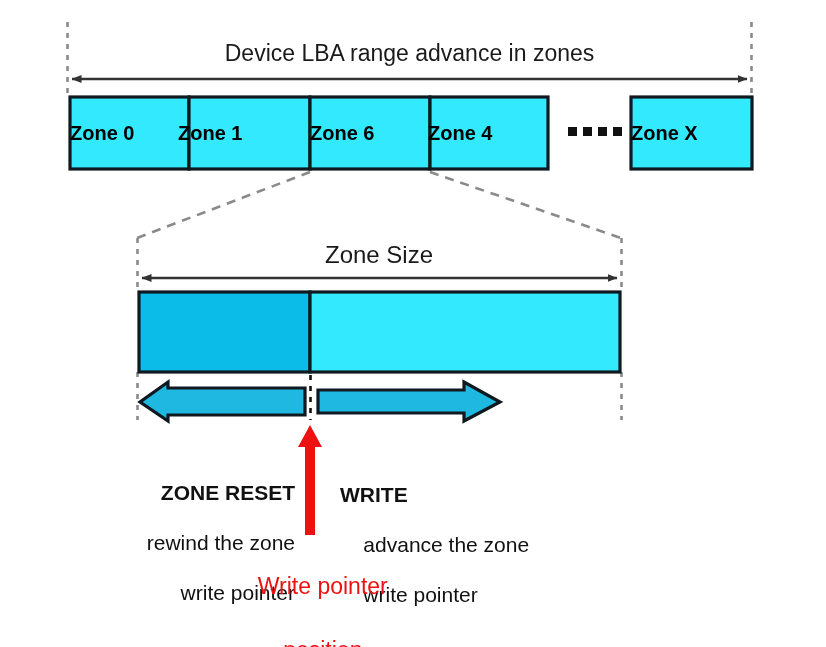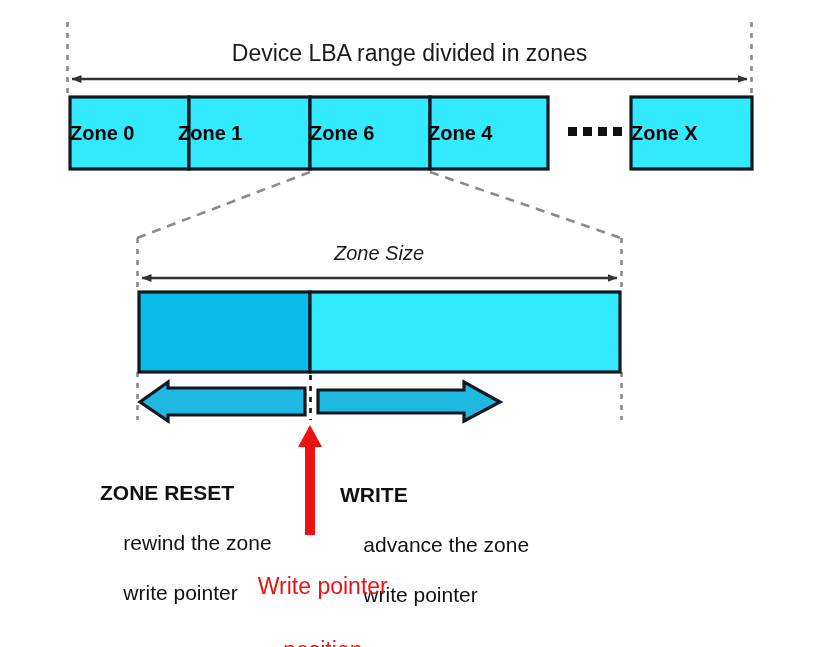--- a/index.html
+++ b/index.html
@@ -50,40 +50,39 @@
     color: #000000;
     top: 123px;
   }
 
   
   .zonesize-caption {
     left: 137px;
     top: 243px;
     width: 484px;
     text-align: center;
-    font-size: 20px;
+    font-size: 24px;
     color: #1a1a1a;
-    font-style: italic;
   }
 
   
   .desc {
     font-size: 21px;
     color: #111111;
     line-height: 25px;
   }
   .desc .hdr {
     font-weight: bold;
     display: block;
   }
   .desc-left {
     left: 100px;
     top: 430px;
     width: 195px;
-    text-align: left;
+    text-align: right;
   }
   .desc-right {
     left: 340px;
     top: 432px;
     width: 230px;
     text-align: left;
   }
 
   
   .wp-caption {
@@ -166,21 +165,21 @@
 
     <g>
       <path d="M318,390 L464,390 L464,382 L500,402 L464,421 L464,413 L318,413 Z" fill="#1eb8e0" stroke="#101820" stroke-width="3.2" stroke-linejoin="miter"></path>
     </g>
 
     <g>
       <path d="M310,425 L322,447 L315,447 L315,535 L305,535 L305,447 L298,447 Z" fill="#ee1111"></path>
     </g>
   </svg>
 
-  <div class="txt range-caption">Device LBA range divided in zones</div>
+  <div class="txt range-caption">Device LBA range advance in zones</div>
 
   <div class="txt zone-label" style="left:70px; width:119px;">Zone 0</div>
   <div class="txt zone-label" style="left:178px; width:118px;">Zone 1</div>
   <div class="txt zone-label" style="left:310px; width:120px;">Zone 6</div>
   <div class="txt zone-label" style="left:428px; width:118px;">Zone 4</div>
   <div class="txt zone-label" style="left:631px; width:121px;">Zone X</div>
 
   <div class="txt zonesize-caption">Zone Size</div>
 
   <div class="txt desc desc-left">

